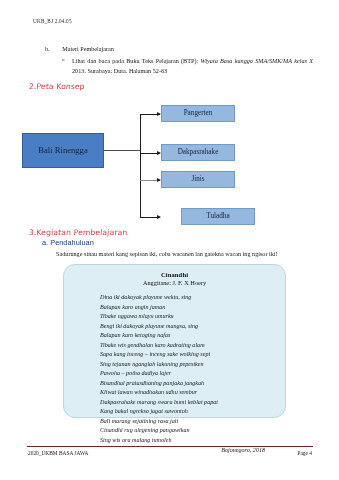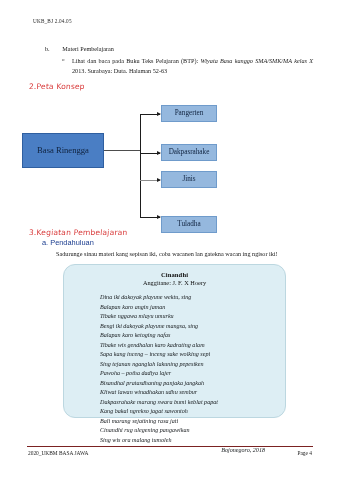--- a/index.html
+++ b/index.html
@@ -111,30 +111,30 @@
     top: 37px;
     width: 82px;
     height: 35px;
     background: #4a7ec4;
     border: 0.8px solid #2f5fa0;
     font-size: 8.6px;
   }
 
   .node-sub {
     left: 161px;
-    width: 56px;
+    width: 74px;
     height: 17px;
     background: #95b8de;
     border: 0.8px solid #6f9bcb;
     font-size: 7.2px;
   }
   #node-pangerten    { top: 9px; }
   #node-karakteristik{ top: 48px; }
   #node-jinis        { top: 75px; text-align: center; }
-  #node-tuladha      { top: 120px; }
+  #node-tuladha      { top: 112px; margin-left: 20px; }
 
   
   .conn-stub {
     position: absolute;
     left: 104px;
     top: 54.2px;
     width: 36px;
     height: 0;
     border-top: 0.9px solid #4d4d4d;
   }
@@ -269,21 +269,21 @@
 
   <div class="concept-map">
 
     <div class="conn-stub"></div>
     <div class="conn-trunk"></div>
     <div class="conn-branch" id="branch-1"></div>
     <div class="conn-branch" id="branch-2"></div>
     <div class="conn-branch grey" id="branch-3"></div>
     <div class="conn-branch" id="branch-4"></div>
 
-    <div class="node node-main" style="background: rgb(74, 126, 196); border-color: rgb(47, 95, 160);">Basa Rinengga</div>
+    <div class="node node-main" style="background: rgb(74, 126, 196); border-color: rgb(47, 95, 160);">Bali Rinengga</div>
 
     <div class="node node-sub" id="node-pangerten" style="background: rgb(149, 184, 222); border-color: rgb(111, 155, 203);">Pangerten</div>
     <div class="node node-sub" id="node-karakteristik" style="background: rgb(149, 184, 222); border-color: rgb(111, 155, 203);">Dakpasrahake</div>
     <div class="node node-sub" id="node-jinis" style="background: rgb(149, 184, 222); border-color: rgb(111, 155, 203);">Jinis</div>
     <div class="node node-sub" id="node-tuladha" style="background: rgb(149, 184, 222); border-color: rgb(111, 155, 203);">Tuladha</div>
   </div>
 
   <div class="red-head" id="kegiatan-heading" style="color: rgb(217, 59, 59);">3.Kegiatan Pembelajaran</div>
   <div class="blue-head" style="color: rgb(27, 61, 143);">a.  Pendahuluan</div>
 

